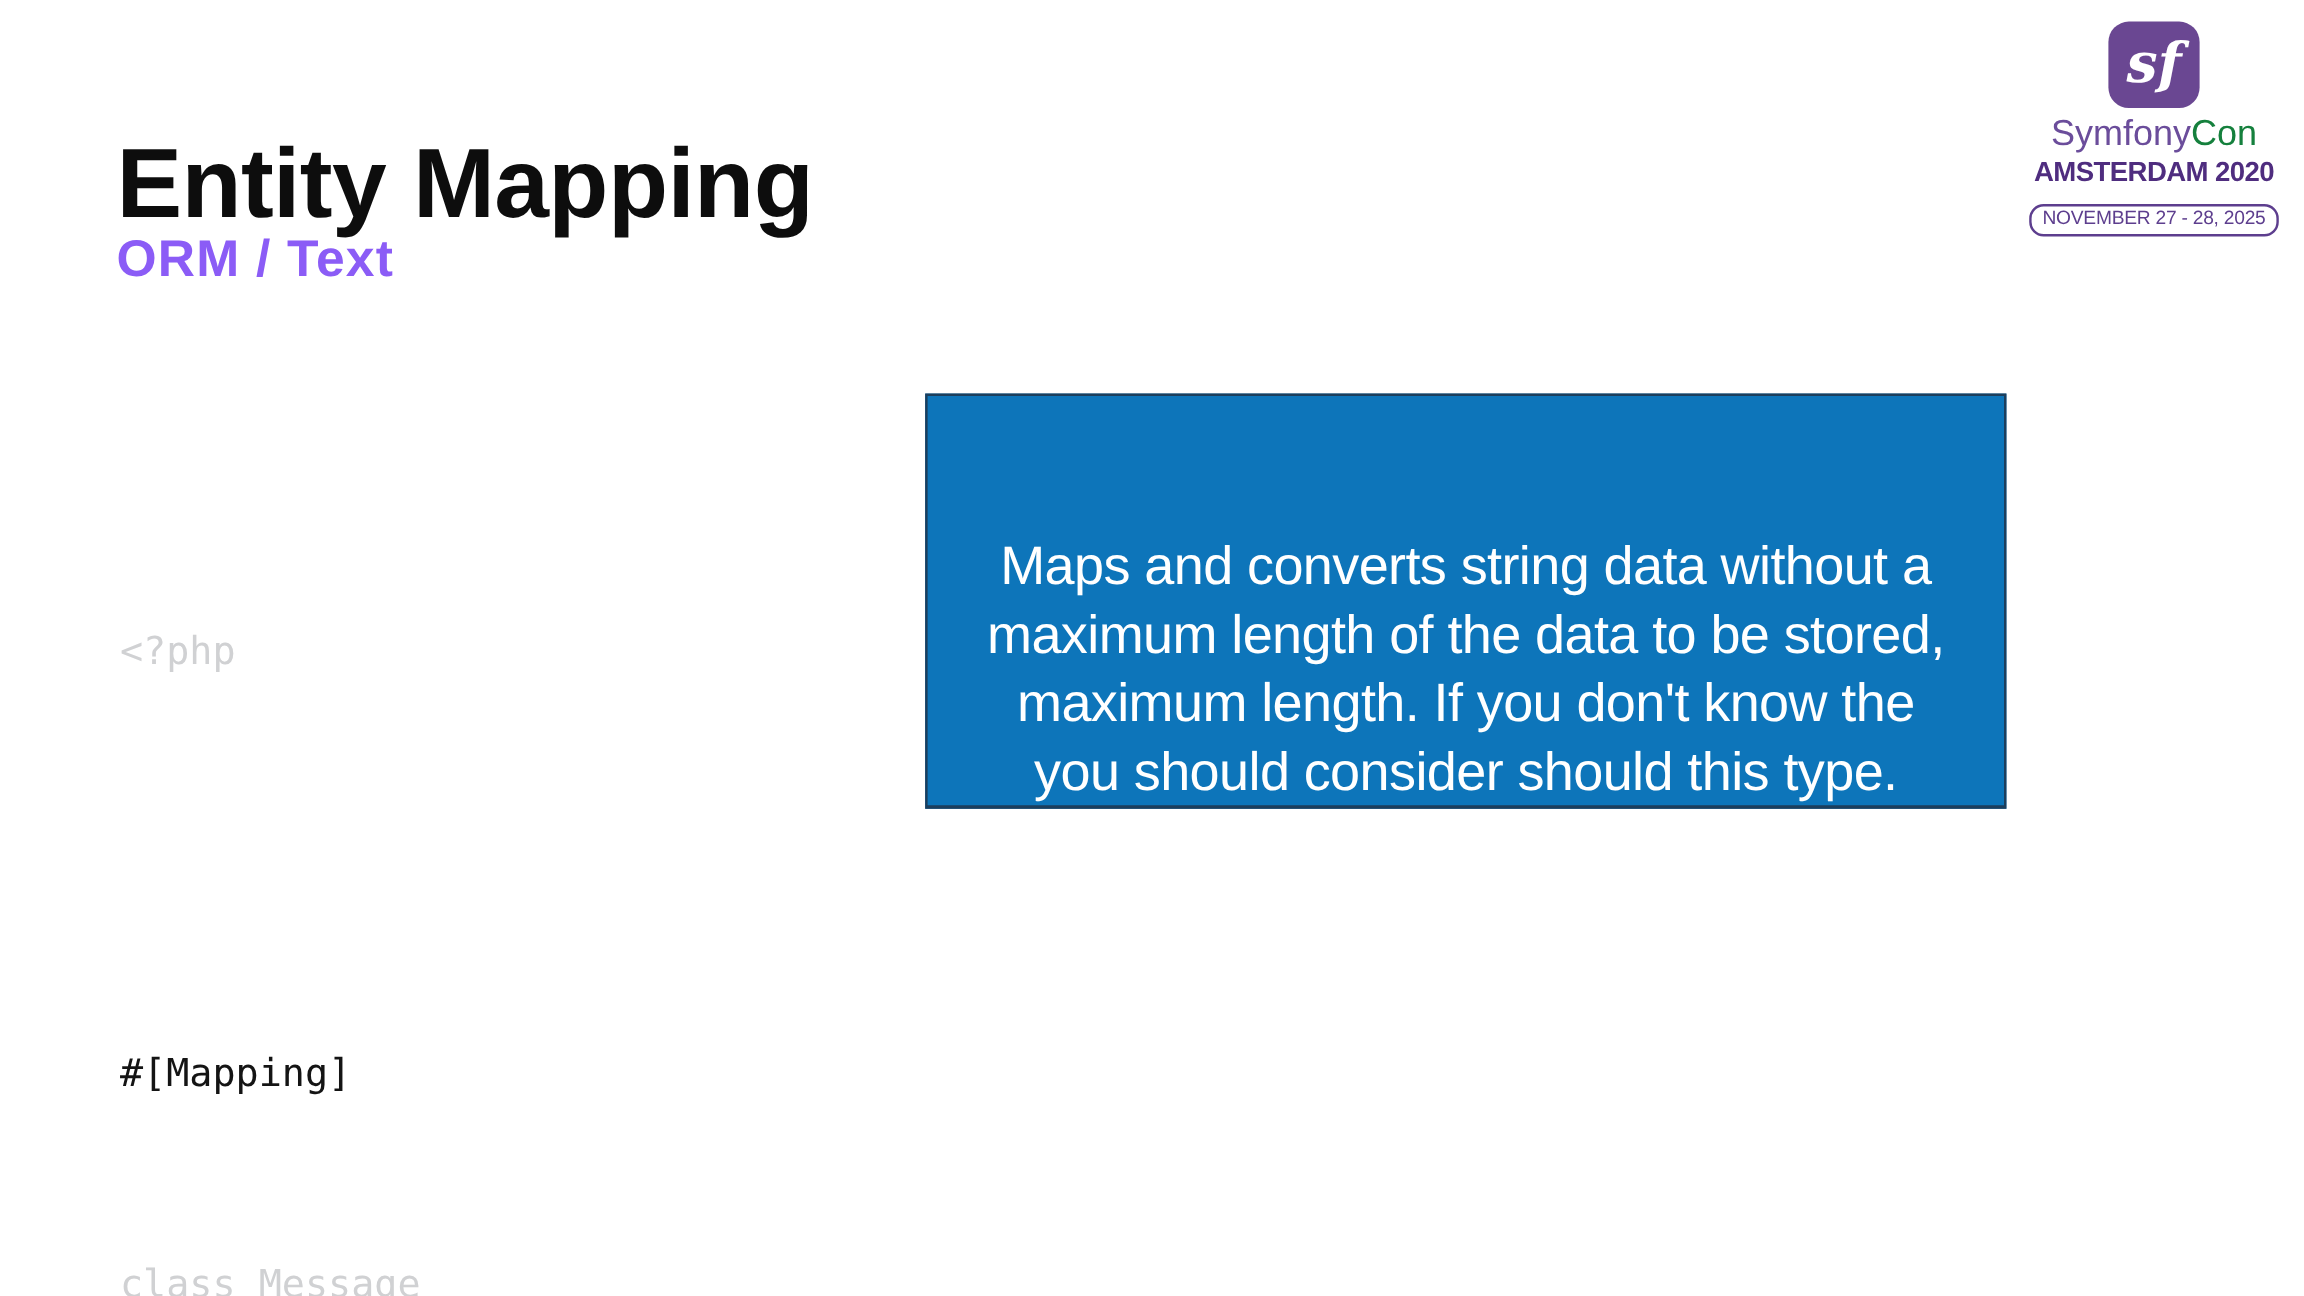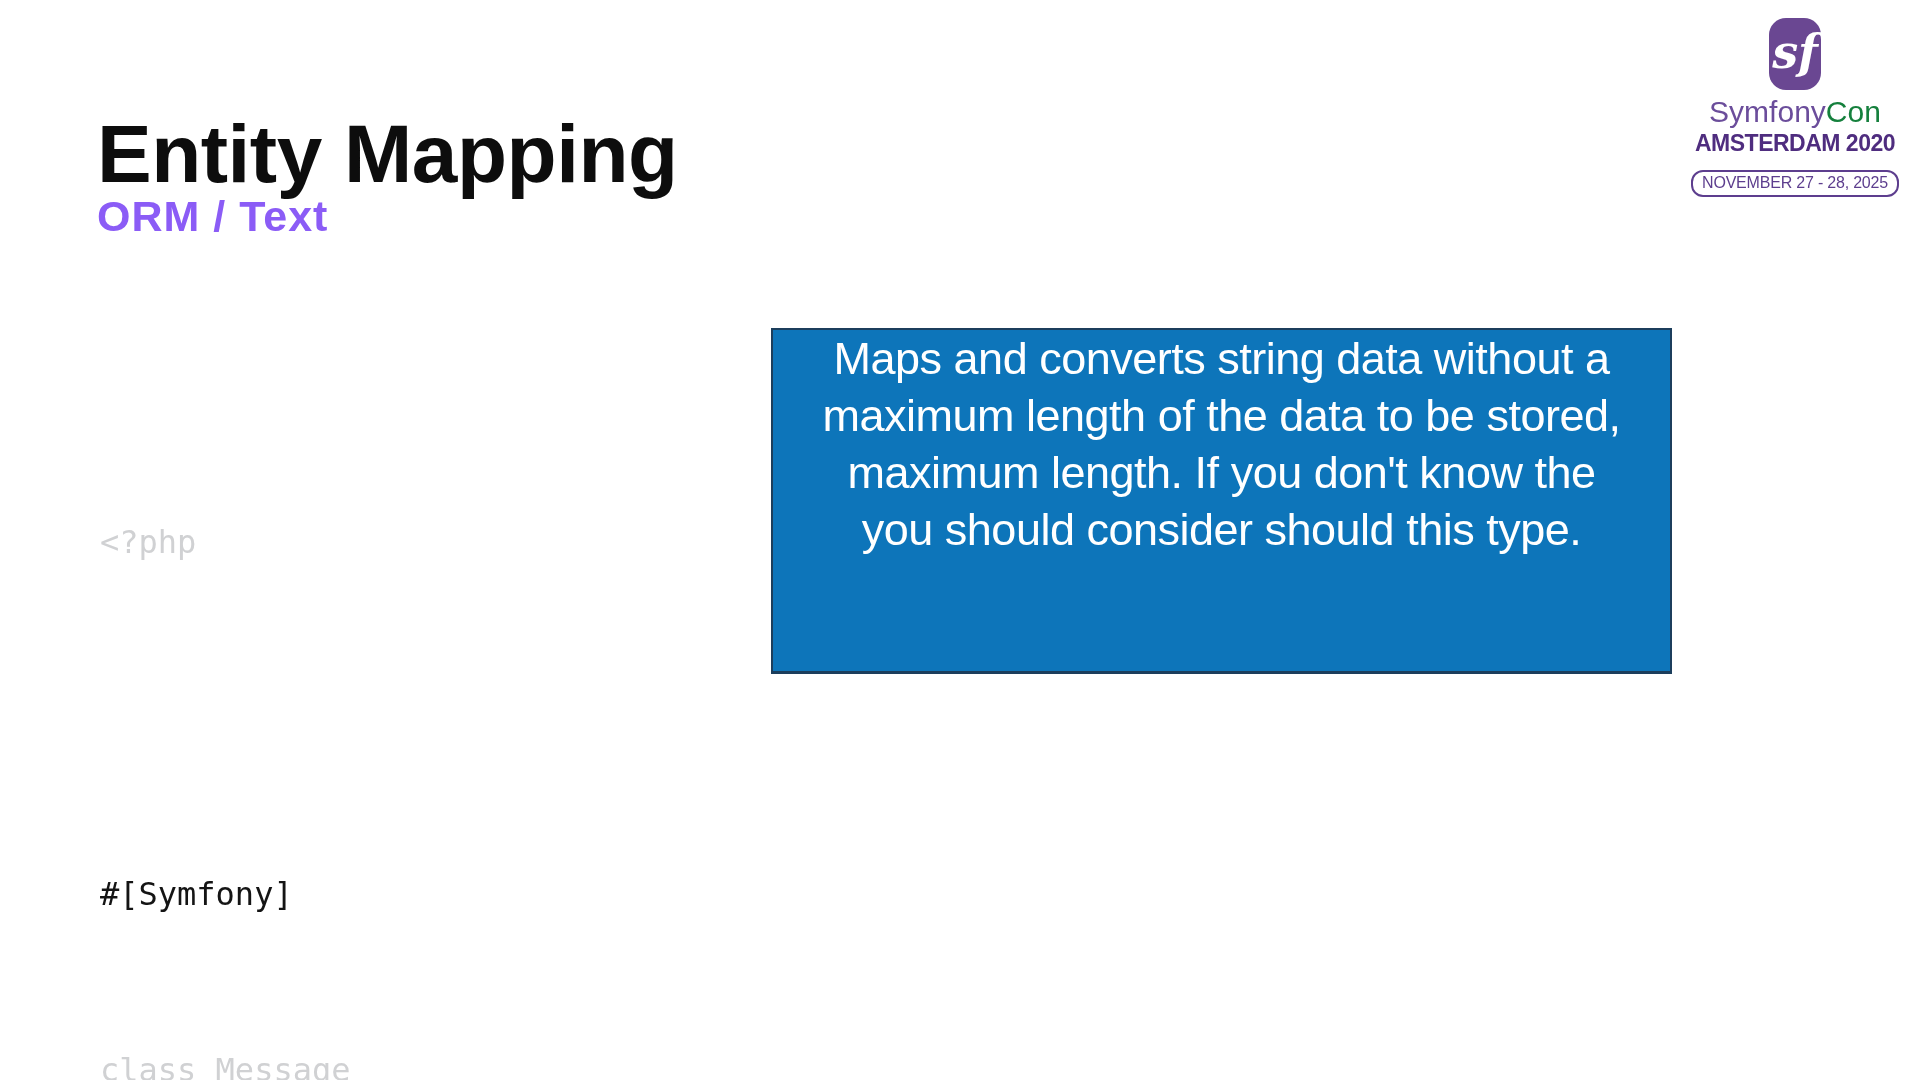--- a/index.html
+++ b/index.html
@@ -17,28 +17,28 @@
   .code { position:absolute; left:100px; top:344px;
           font-family:"DejaVu Sans Mono","Liberation Mono",monospace;
           font-size:32px; line-height:44px; white-space:pre; }
   .code-line { min-height:44px; white-space:pre; }
   .tone-strong { color:#141414; }
   .tone-faint  { color:#d0d1d3; }
 
   
   .callout { position:absolute; left:771px; top:328px; width:901px; height:346px;
              background:#0d75ba; border:2px solid #1c3e5c; border-bottom-width:3px;
-             display:flex; align-items:flex-start; justify-content:center; }
+             display:flex; align-items:flex-end; justify-content:center; }
   .callout-text { width:100%; text-align:center; color:#ffffff; font-size:45px;
                   line-height:57px; letter-spacing:-0.5px; font-weight:400; }
 
   
   .logo { position:absolute; top:18px; right:20px; width:210px;
           display:flex; flex-direction:column; align-items:center; }
-  .logo-square { width:52px; height:72px; border-radius:17px; background:#6a4792;
+  .logo-square { width:76px; height:72px; border-radius:17px; background:#6a4792;
                  display:flex; align-items:center; justify-content:center; }
   .logo-sf { font-family:"DejaVu Serif", serif; font-style:italic; font-weight:700;
              font-size:46px; color:#ffffff; transform:translateY(-2px); }
   .logo-name { margin-top:7px; font-size:30px; line-height:1; white-space:nowrap; }
   .logo-name .primary { color:#6b4d9b; }
   .logo-name .secondary { color:#15803d; }
   .logo-event { margin-top:5px; font-size:23px; line-height:1; font-weight:700;
                 letter-spacing:-0.5px; color:#4f2d7f; white-space:nowrap; }
   .logo-badge { margin-top:15px; border:2px solid #5d3e8e; border-radius:12px;
                 padding:3px 9px 4px 9px; font-size:16px; line-height:1;
@@ -52,21 +52,21 @@
   <h1 class="title">Entity Mapping</h1>
   <h2 class="subtitle">ORM / Text</h2>
 
   <div class="code">
     
   
       <div class="code-line tone-faint">&lt;?php</div>
     
       <div class="code-line tone-faint"></div>
     
-      <div class="code-line tone-strong">#[Symfony]</div>
+      <div class="code-line tone-strong">#[Mapping]</div>
     
       <div class="code-line tone-faint">class Message</div>
     
       
     
       
     
       
     
       

